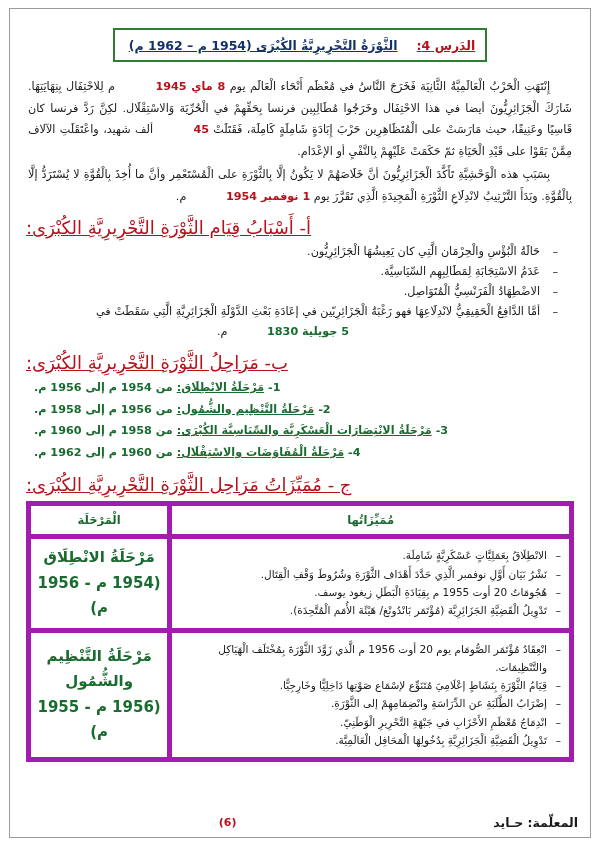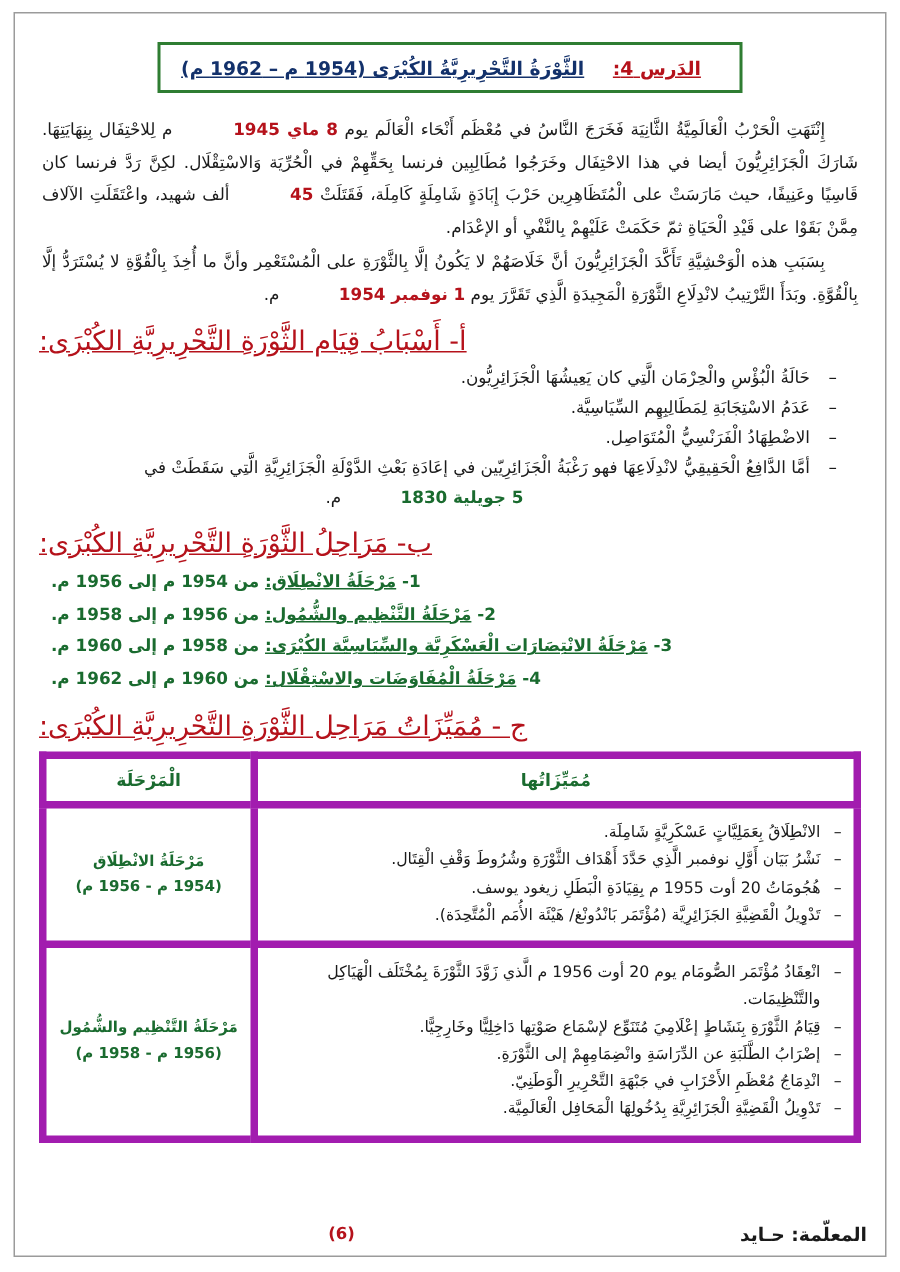--- a/index.html
+++ b/index.html
@@ -41,21 +41,21 @@
 
   
   .title-wrap {
     display: flex;
     justify-content: center;
     margin-top: 8px;
     margin-bottom: 14px;
   }
   .title-box {
     border: 2px solid #2f7d32;
-    padding: 5px 26px 6px 14px;
+    padding: 5px 10px 6px 14px;
     background: #fff;
     box-shadow: 0 0 0 1px #ffffff inset;
     display: inline-block;
     white-space: nowrap;
   }
   .lesson-tag {
     color: #b5121b;
     font-weight: bold;
     font-size: 12.5px;
     text-decoration: underline;
@@ -157,21 +157,21 @@
     font-weight: bold;
     font-size: 11.5px;
     padding: 7px 4px;
     text-align: center;
   }
   th.col-stage { width: 26%; }
   th.col-feat  { width: 74%; }
   td.stage-cell {
     color: #1a6b2f;
     font-weight: bold;
-    font-size: 10px;
+    font-size: 15px;
     text-align: center;
     line-height: 1.7;
     padding: 6px 3px;
   }
   td.feat-cell {
     padding: 7px 6px 8px 4px;
   }
   td.feat-cell ul {
     list-style: none;
     margin: 0;
@@ -277,21 +277,21 @@
             <ul>
               <li>انْعِقَادُ مُؤْتَمَر الصُّومَام يوم 20 أوت 1956 م الَّذي زَوَّدَ الثَّوْرَةَ بِمُخْتَلَف الْهَيَاكِل والتَّنْظِيمَات.</li>
               <li>قِيَامُ الثَّوْرَةِ بِنَشَاطٍ إعْلَامِيَ مُتَنَوِّع لإسْمَاع صَوْتِها دَاخِلِيًّا وخَارِجِيًّا.</li>
               <li>إضْرَابُ الطَّلَبَةِ عن الدِّرَاسَةِ وانْضِمَامِهِمْ إلى الثَّوْرَةِ.</li>
               <li>انْدِمَاجُ مُعْظَمِ الأَحْزَابِ في جَبْهَةِ التَّحْرِيرِ الْوَطَنِيّ.</li>
               <li>تَدْوِيلُ الْقَضِيَّةِ الْجَزَائِرِيَّةِ بِدُخُولِهَا الْمَحَافِل الْعَالَمِيَّة.</li>
             </ul>
           </td>
           <td class="stage-cell">
             <div>مَرْحَلَةُ التَّنْظِيم والشُّمُول</div>
-            <div>(1956 م - 1958 م)</div>
+            <div>(1956 م - 1955 م)</div>
           </td>
         </tr>
       </tbody>
     </table>
 
   </div>
 
   <div class="footer">
     <div class="teacher">المعلّمة: حـايد</div>
     <div class="page-num">(6)</div>

